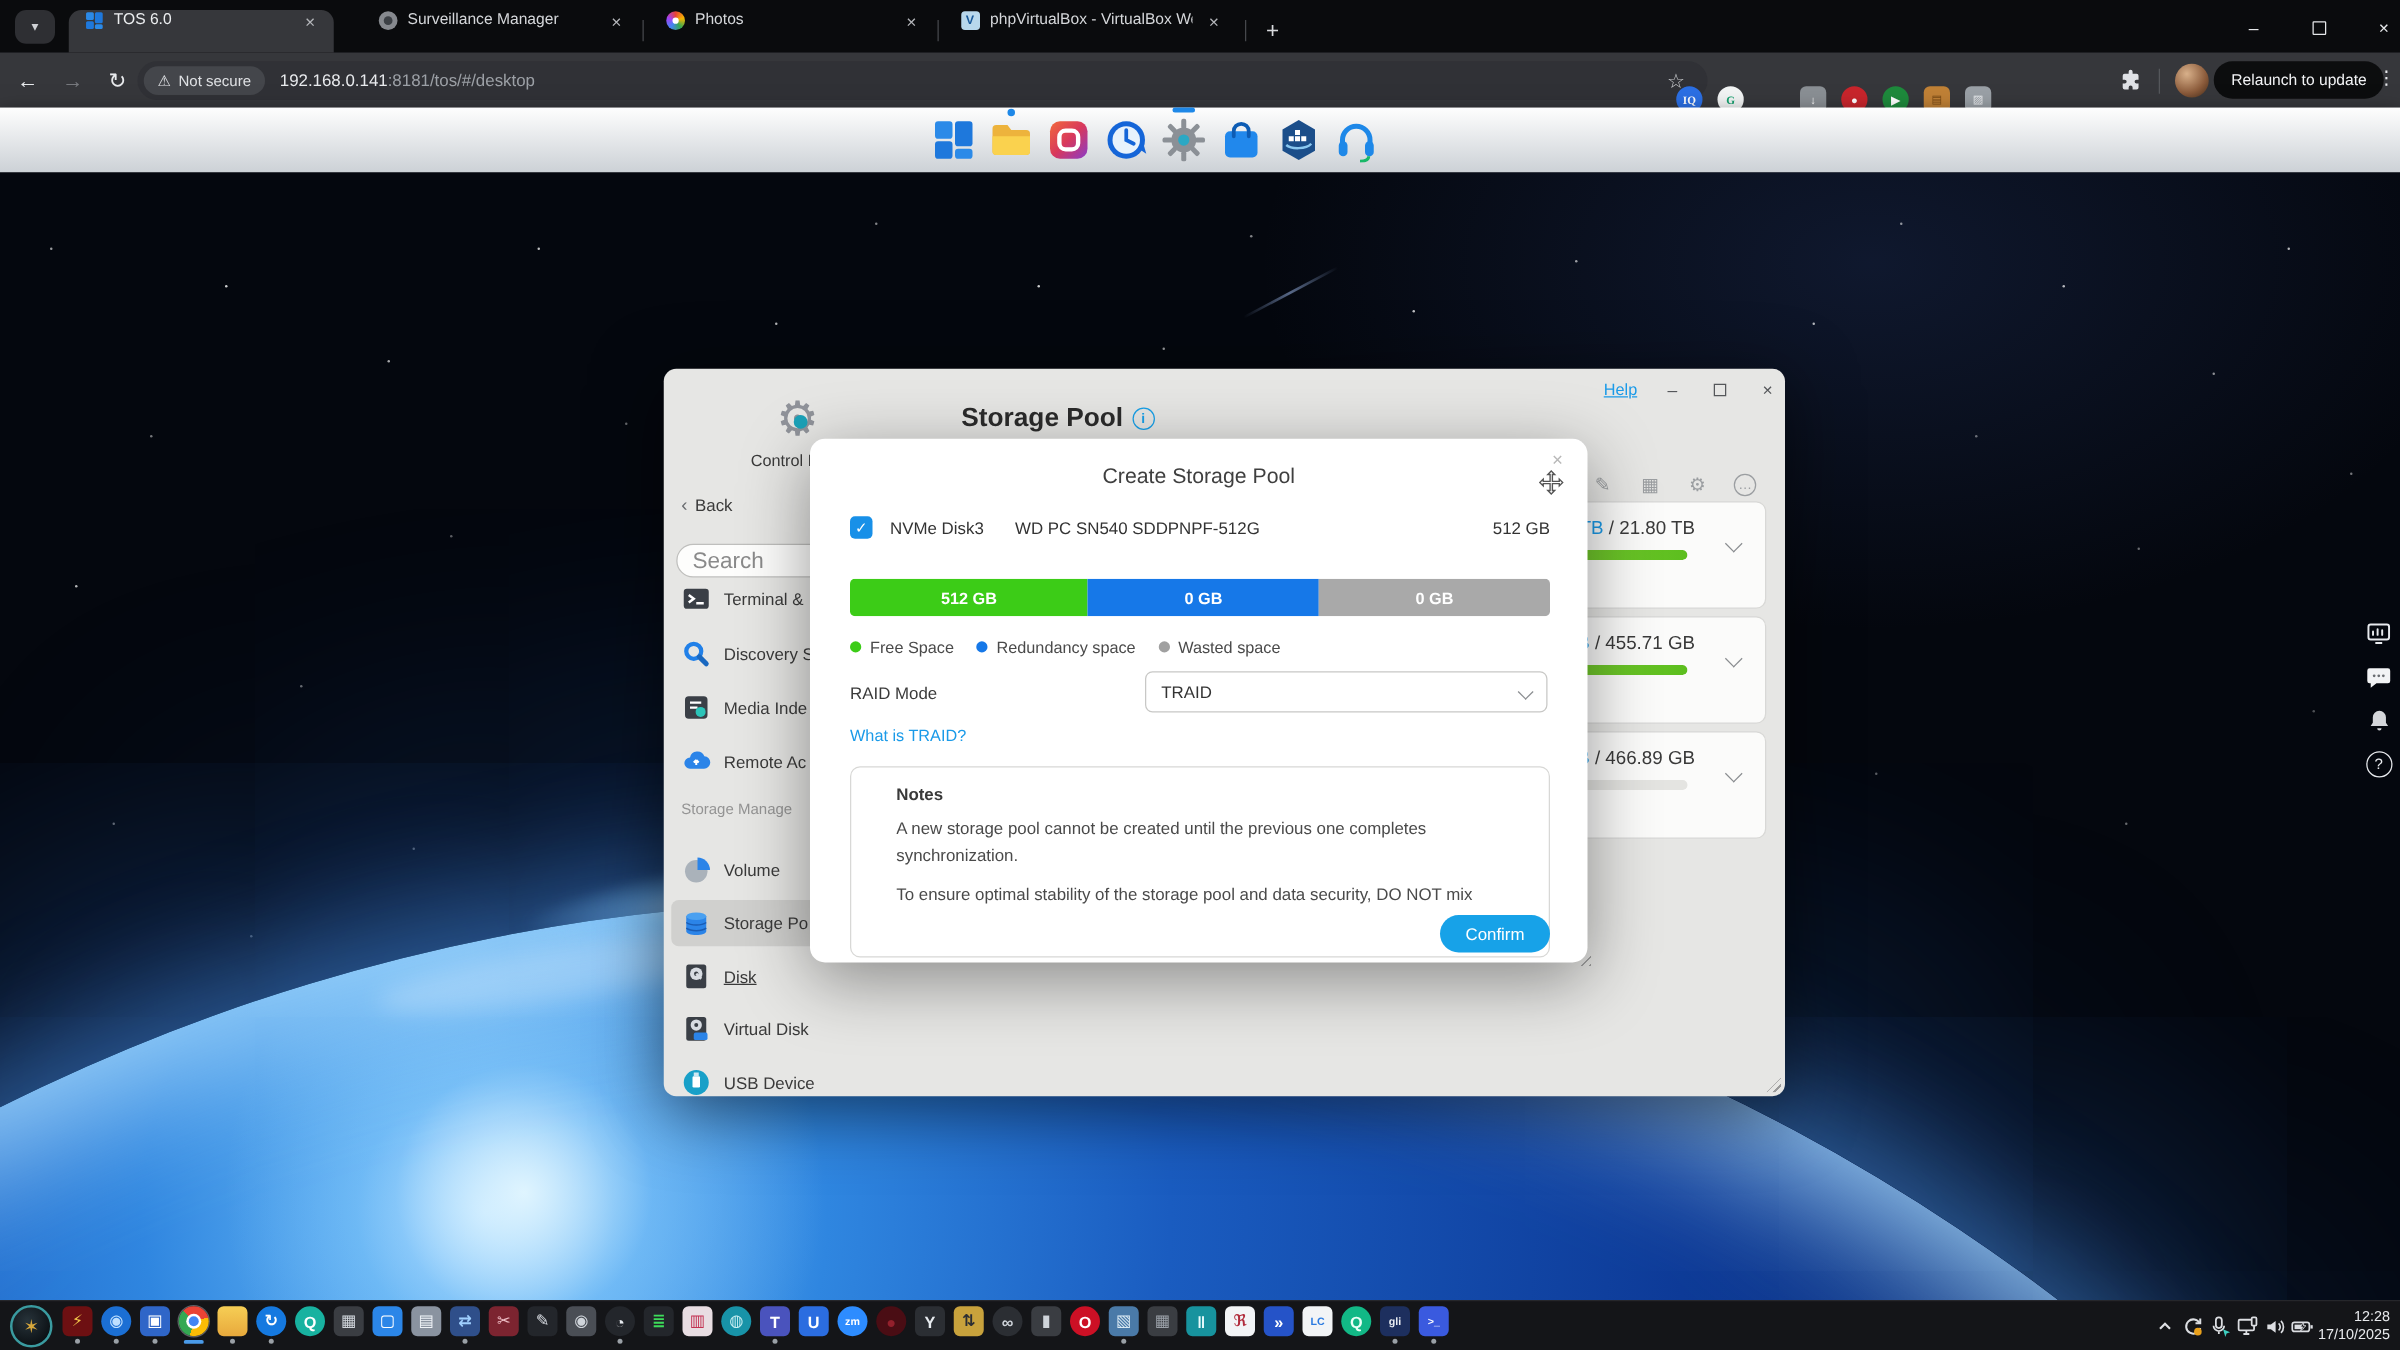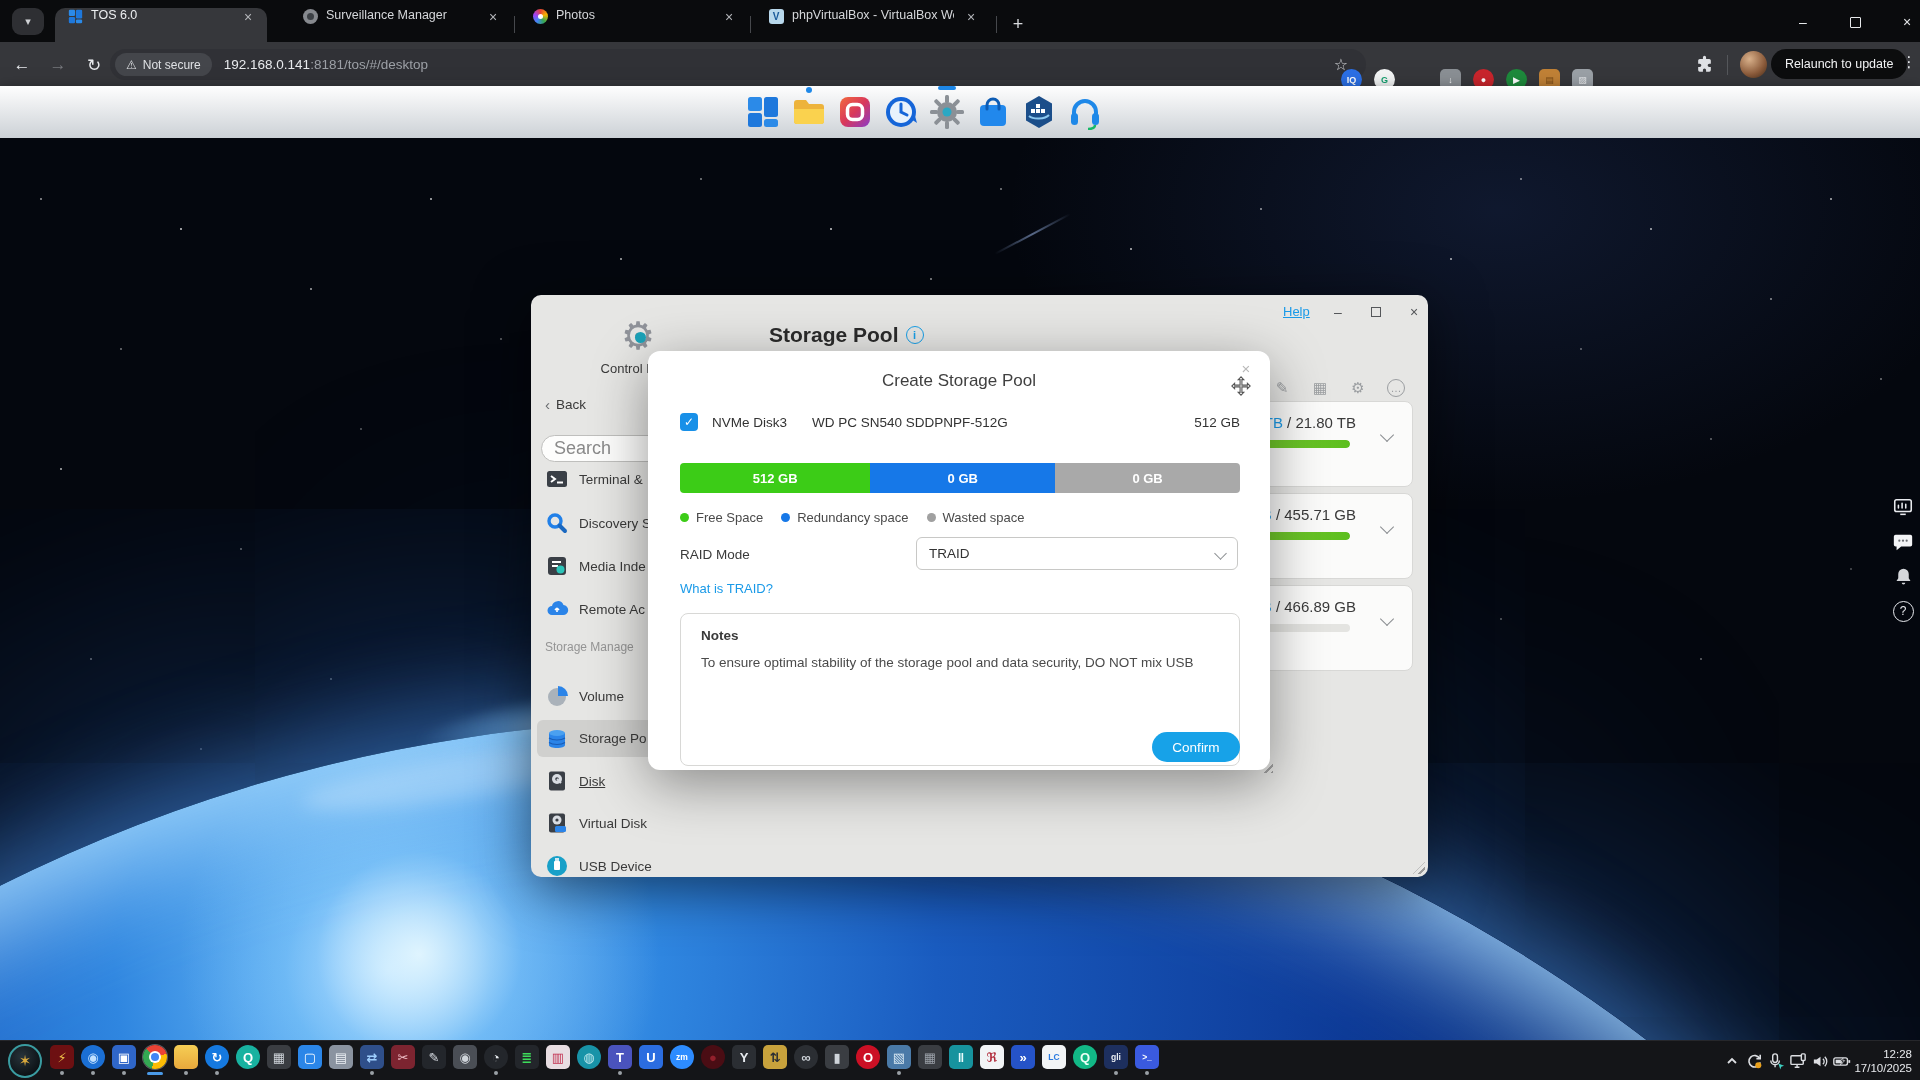--- a/index.html
+++ b/index.html
@@ -27,21 +27,21 @@
 
   .toolbar{position:absolute;left:0;top:42px;width:1920px;height:44px;background:#36373b;}
   .navbtn{position:absolute;top:11px;width:24px;height:24px;color:#e8eaed;font-size:17px;display:flex;align-items:center;justify-content:center;}
   .pill{position:absolute;left:110px;top:7px;width:1256px;height:31px;border-radius:16px;background:#303136;display:flex;align-items:center;}
   .secchip{margin-left:5px;height:23px;border-radius:12px;background:#44464b;display:flex;align-items:center;padding:0 11px;color:#dfe1e4;font-size:12px;gap:6px;flex:none;}
   .url{margin-left:12px;font-size:13.5px;color:#e8eaed;white-space:nowrap;}
   .url .dim{color:#9ca0a6;}
   .starbtn{position:absolute;right:18px;top:4px;color:#c8cacd;font-size:16px;}
   .extrow{position:absolute;top:9px;display:flex;align-items:center;gap:12px;}
   .extchip{width:21px;height:21px;display:flex;align-items:center;justify-content:center;font-weight:bold;font-size:9px;letter-spacing:0;}
-  .extchip.circle{border-radius:50%;}
+  .extchip.circle{border-radius:50%;font-family:Liberation Serif, serif;}
   .extchip.square{border-radius:5px;}
   .tbdivider{width:1px;height:20px;background:#55575b;}
   .avatar{width:27px;height:27px;border-radius:50%;background:radial-gradient(circle at 35% 30%,#d8b08a,#8a5a3a 60%,#402a18);}
   .relaunch{position:absolute;left:1771px;top:7px;height:30px;border-radius:15px;background:#0c0d0e;color:#f2f3f5;
     font-size:12.5px;display:flex;align-items:center;padding:0 14px;}
   .kebab{position:absolute;left:1899px;top:11px;color:#e8eaed;font-size:15px;width:20px;text-align:center;}
 
   
   .dockband{position:absolute;left:0;top:86px;width:1920px;height:52px;background:linear-gradient(180deg,#fefefe,#ccd1d6);box-shadow:0 5px 16px rgba(0,0,0,.55);}
   .dock{position:absolute;left:745px;top:94px;display:flex;gap:10px;}
@@ -128,21 +128,21 @@
   .capbar{position:absolute;left:32px;right:30px;top:112px;height:30px;border-radius:4px;overflow:hidden;display:flex;}
   .capseg{height:100%;display:flex;align-items:center;justify-content:center;color:#fff;font-size:13px;font-weight:600;}
   .legend{position:absolute;left:32px;top:159px;display:flex;gap:18px;align-items:center;font-size:13px;color:#4a4a4a;}
   .legitem{display:flex;align-items:center;gap:7px;}
   .legdot{width:9px;height:9px;border-radius:50%;}
   .raidlabel{position:absolute;left:32px;top:196px;font-size:13.5px;color:#3a3a3a;}
   .raidselect{position:absolute;left:268px;top:186px;width:322px;height:33px;border:1px solid #c8c8c6;border-radius:6px;background:#fff;
     display:flex;align-items:center;font-size:13.5px;color:#333;padding:0 12px;box-sizing:border-box;}
   .selchev{position:absolute;right:12px;top:11px;width:8px;height:8px;border-right:1.5px solid #8a8d90;border-bottom:1.5px solid #8a8d90;transform:rotate(45deg);}
   .raidlink{position:absolute;left:32px;top:230px;font-size:13px;color:#1a9ae8;}
-  .notesbox{position:absolute;left:32px;right:30px;top:262px;bottom:4px;border:1px solid #d8d8d6;border-radius:8px;padding:14px 20px 0;box-sizing:border-box;}
+  .notesbox{position:absolute;left:32px;right:30px;top:262px;bottom:4px;border:1px solid #d8d8d6;border-radius:8px;padding:14px 36px 0;box-sizing:border-box;}
   .notesclip{height:96px;overflow:hidden;}
   .notesclip h4{margin:0 0 9px;font-size:13.5px;color:#3a3a3a;}
   .notesclip p{margin:0 0 9px;font-size:13.5px;line-height:22px;color:#4a4a4a;}
   .confirm{position:absolute;right:30px;bottom:8px;width:88px;height:30px;border-radius:15px;background:#17a2e8;color:#fff;
     font-size:13.5px;display:flex;align-items:center;justify-content:center;}
   .dlgresize{position:absolute;right:-3px;bottom:-3px;width:13px;height:13px;
     background:repeating-linear-gradient(135deg,transparent 0 3px,#8a8a8a 3px 4.5px);clip-path:polygon(100% 0,100% 100%,0 100%);}
 
   
   .taskbar{position:absolute;left:0;top:1040px;width:1920px;height:40px;background:#141518;border-top:1px solid #26272b;}
@@ -574,20 +574,21 @@
     <div class="raidlabel">RAID Mode</div>
     <div class="raidselect">
       <span>TRAID</span>
       <span class="selchev"></span>
     </div>
     <a class="raidlink">What is TRAID?</a>
 
     <div class="notesbox">
       <div class="notesclip">
         <h4>Notes</h4>
+        <p>A new storage pool cannot be created until the previous one completes synchronization.</p>
         <p>To ensure optimal stability of the storage pool and data security, DO NOT mix USB</p>
       </div>
     </div>
 
     <div class="confirm">Confirm</div>
     <div class="dlgresize"></div>
   </div>
 
   <div class="taskbar">
     <div class="startbtn">✶</div>

